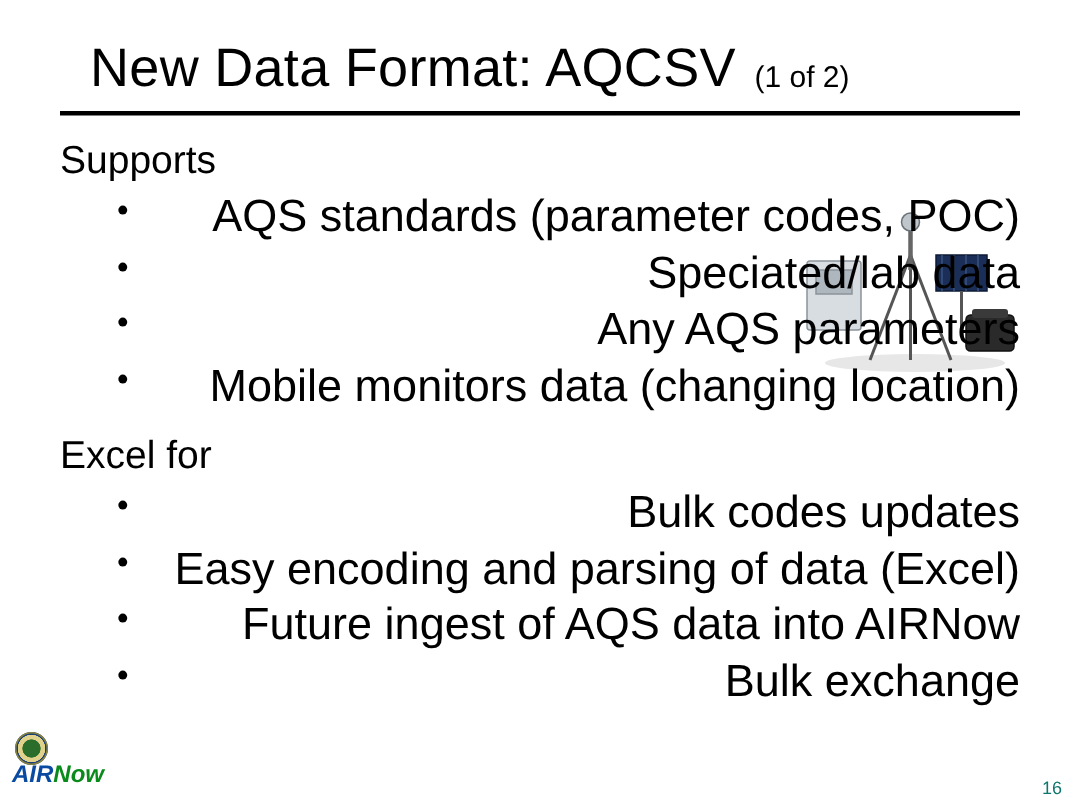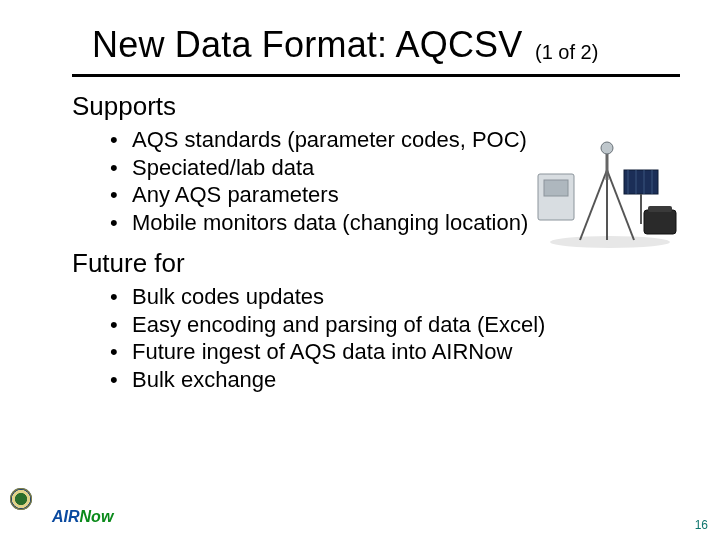--- a/index.html
+++ b/index.html
@@ -11,21 +11,20 @@
     font-family: Arial, Helvetica, sans-serif;
     color: #000;
     overflow: hidden;
     position: relative;
   }
   .slide {
     width: 720px;
     height: 540px;
     position: relative;
     box-sizing: border-box;
-    padding-left: 32px;
   }
   .title-wrap {
     padding: 24px 40px 0 60px;
   }
   .title {
     font-size: 36px;
     font-weight: 400;
     letter-spacing: 0.2px;
   }
   .pager {
@@ -44,24 +43,25 @@
   .section-head {
     font-size: 26px;
     margin: 6px 0 4px 0;
   }
   ul.bullets {
     list-style: none;
     padding: 0 0 0 38px;
     margin: 2px 0 12px 0;
   }
   ul.bullets li {
-    font-size: 22px;
+    font-size: 30px;
     line-height: 1.25;
     position: relative;
     padding-left: 22px;
+    text-align: right;
   }
   ul.bullets li::before {
     content: "•";
     position: absolute;
     left: 0;
     top: 0;
     font-size: 22px;
   }
   .equip {
     position: absolute;
@@ -85,21 +85,20 @@
     left: 4px; top: 0;
     width: 22px; height: 22px;
     border-radius: 50%;
     background: radial-gradient(circle at 50% 50%, #2b6e2b 0 38%, #e0d28a 40% 58%, #1b3d7a 60% 100%);
     box-shadow: 0 0 0 1px #88863f inset;
   }
   .logo .brand {
     position: absolute;
     left: 2px; top: 20px;
     font-family: Arial, Helvetica, sans-serif;
-    margin-left: 44px;
   }
   .logo .air { color:#0a4aa0; font-weight:800; font-style:italic; font-size:16px; }
   .logo .now { color:#0a8a1a; font-weight:800; font-style:italic; font-size:16px; }
   .pagenum {
     position: absolute;
     right: 12px;
     bottom: 8px;
     font-size: 12px;
     color: #0f766e;
   }
@@ -147,21 +146,21 @@
 
   <div class="body">
     <div class="section-head">Supports</div>
     <ul class="bullets">
       <li>AQS standards (parameter codes, POC)</li>
       <li>Speciated/lab data</li>
       <li>Any AQS parameters</li>
       <li>Mobile monitors data (changing location)</li>
     </ul>
 
-    <div class="section-head">Future for</div>
+    <div class="section-head">Excel for</div>
     <ul class="bullets">
       <li>Bulk codes updates</li>
       <li>Easy encoding and parsing of data (Excel)</li>
       <li>Future ingest of AQS data into AIRNow</li>
       <li>Bulk exchange</li>
     </ul>
   </div>
 
   <div class="logo">
     <div class="seal"></div>

